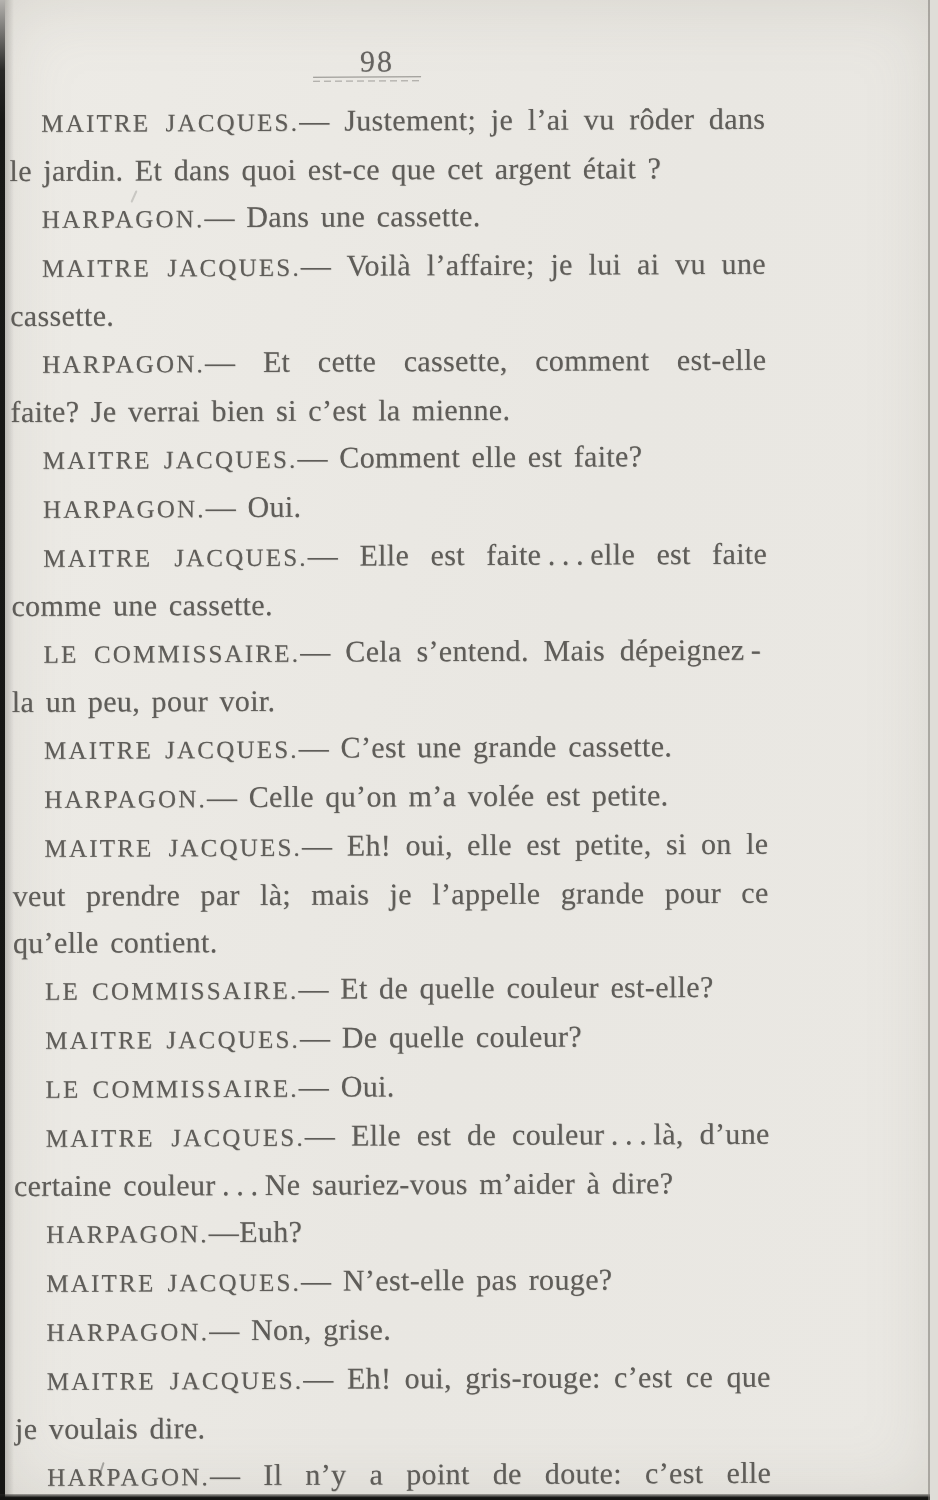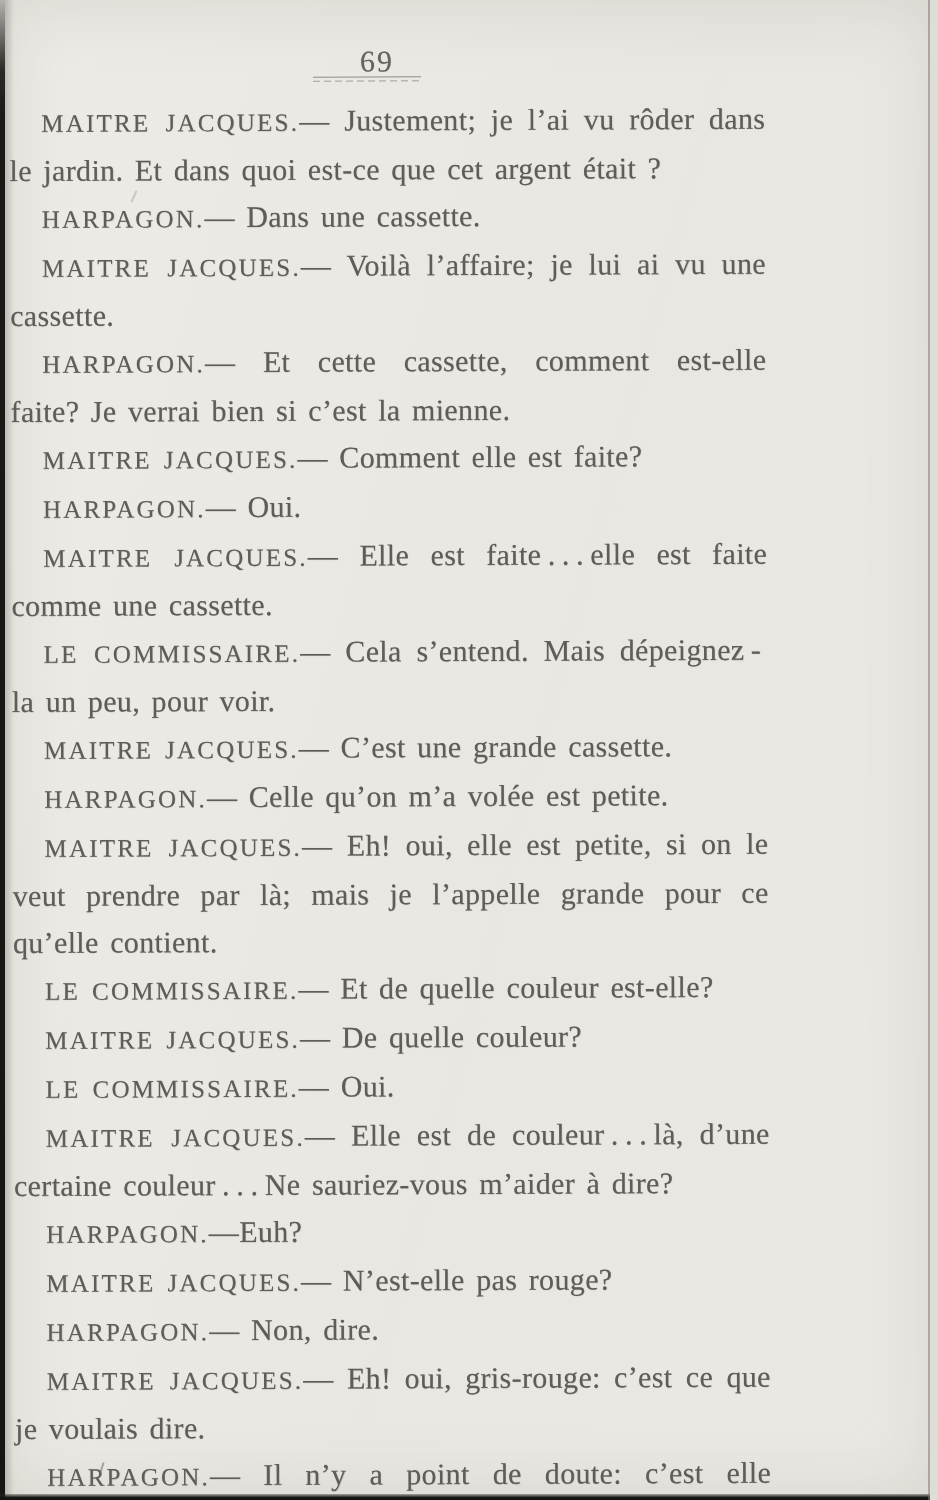--- a/index.html
+++ b/index.html
@@ -63,41 +63,41 @@
   }
   .speck { position: absolute; background: rgba(110,108,104,0.55); }
   .speck-1 { left: 101px; top: 1462px; width: 2px; height: 11px; transform: rotate(18deg); border-radius: 2px; }
   .speck-2 { left: 133px; top: 190px; width: 2px; height: 13px; transform: rotate(24deg); border-radius: 2px; opacity: 0.5; }
 </style>
 </head>
 <body>
 
 <div class="page">
   <div class="page-inner">
-    <div class="page-number">69</div>
+    <div class="page-number">98</div>
     <div class="page-number-rule"></div>
     <div class="dialogue">
         <p class="para"><span class="speaker">MAITRE JACQUES.</span><span class="speech">— Justement; je l’ai vu rôder dans le jardin. Et dans quoi est-ce que cet argent était ?</span></p>
         <p class="para"><span class="speaker">HARPAGON.</span><span class="speech">— Dans une cassette.</span></p>
         <p class="para"><span class="speaker">MAITRE JACQUES.</span><span class="speech">— Voilà l’affaire; je lui ai vu une cassette.</span></p>
         <p class="para"><span class="speaker">HARPAGON.</span><span class="speech">— Et cette cassette, comment est-elle faite? Je verrai bien si c’est la mienne.</span></p>
         <p class="para"><span class="speaker">MAITRE JACQUES.</span><span class="speech">— Comment elle est faite?</span></p>
         <p class="para"><span class="speaker">HARPAGON.</span><span class="speech">— Oui.</span></p>
         <p class="para"><span class="speaker">MAITRE JACQUES.</span><span class="speech">— Elle est faite . . . elle est faite comme une cassette.</span></p>
         <p class="para"><span class="speaker">LE COMMISSAIRE.</span><span class="speech">— Cela s’entend. Mais dépeignez - la un peu, pour voir.</span></p>
         <p class="para"><span class="speaker">MAITRE JACQUES.</span><span class="speech">— C’est une grande cassette.</span></p>
         <p class="para"><span class="speaker">HARPAGON.</span><span class="speech">— Celle qu’on m’a volée est petite.</span></p>
         <p class="para"><span class="speaker">MAITRE JACQUES.</span><span class="speech">— Eh! oui, elle est petite, si on le veut prendre par là; mais je l’appelle grande pour ce qu’elle contient.</span></p>
         <p class="para"><span class="speaker">LE COMMISSAIRE.</span><span class="speech">— Et de quelle couleur est-elle?</span></p>
         <p class="para"><span class="speaker">MAITRE JACQUES.</span><span class="speech">— De quelle couleur?</span></p>
         <p class="para"><span class="speaker">LE COMMISSAIRE.</span><span class="speech">— Oui.</span></p>
         <p class="para"><span class="speaker">MAITRE JACQUES.</span><span class="speech">— Elle est de couleur . . . là, d’une certaine couleur . . . Ne sauriez-vous m’aider à dire?</span></p>
         <p class="para"><span class="speaker">HARPAGON.</span><span class="speech">—Euh?</span></p>
         <p class="para"><span class="speaker">MAITRE JACQUES.</span><span class="speech">— N’est-elle pas rouge?</span></p>
-        <p class="para"><span class="speaker">HARPAGON.</span><span class="speech">— Non, dire.</span></p>
+        <p class="para"><span class="speaker">HARPAGON.</span><span class="speech">— Non, grise.</span></p>
         <p class="para"><span class="speaker">MAITRE JACQUES.</span><span class="speech">— Eh! oui, gris-rouge: c’est ce que je voulais dire.</span></p>
         <p class="para"><span class="speaker">HARPAGON.</span><span class="speech">— Il n’y a point de doute: c’est elle assurément. Écrivez, Monsieur, écrivez sa déposition. Ciel! à qui désormais se fier? Il ne faut plus jurer</span></p>
       </div>
   </div>
 
   <div class="edge-left"></div>
   <div class="edge-left-shadow"></div>
   <div class="edge-bottom"></div>
   <div class="fold-right"></div>
   <div class="edge-right-band"></div>

